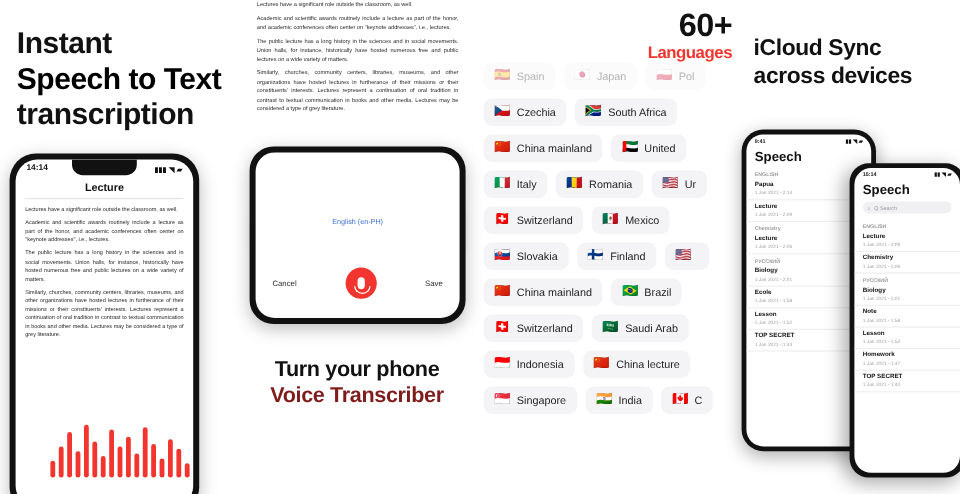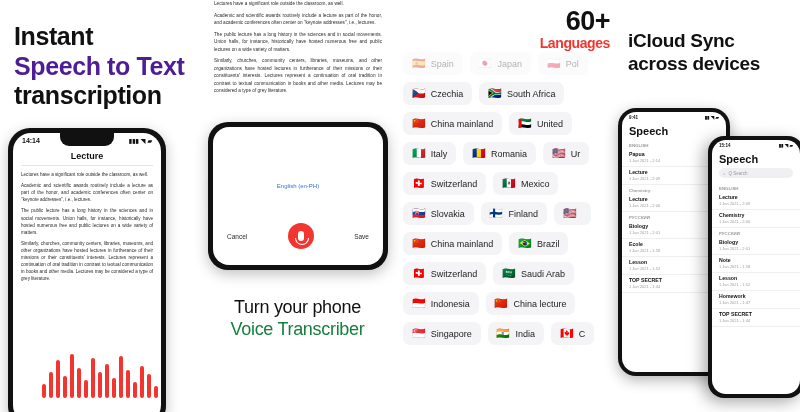--- a/index.html
+++ b/index.html
@@ -9,21 +9,21 @@
     font-family: "Liberation Sans", sans-serif;
     overflow: hidden;
     position: relative;
   }
   .stage { position: relative; width: 800px; height: 412px; }
 
   
   .panel1 { position: absolute; left: 0; top: 0; width: 200px; height: 412px; }
   .p1-head { position: absolute; left: 14px; top: 22px; width: 180px; }
   .p1-line { font-size: 25px; font-weight: bold; color: #111; line-height: 1.18; letter-spacing: -0.4px; }
-  .p1-line.accent { color: #4c1d95; }
+  .p1-line.accent { color: #000000; }
 
   .phone1 {
     position: absolute; left: 8px; top: 128px; width: 158px; height: 300px;
     background: #111; border-radius: 22px; padding: 5px;
     box-shadow: 0 4px 14px rgba(0,0,0,.25);
   }
   .phone1-screen {
     width: 100%; height: 100%; background: #fff; border-radius: 18px;
     overflow: hidden; position: relative;
   }
@@ -88,22 +88,22 @@
     width: 26px; height: 26px; border-radius: 50%; background: #f2352e;
     display: flex; align-items: center; justify-content: center;
   }
   .mic-glyph { width: 6px; height: 10px; background: #fff; border-radius: 3px; position: relative; }
   .mic-glyph::after {
     content: ""; position: absolute; left: -3px; top: 7px; width: 12px; height: 6px;
     border: 1.2px solid #fff; border-top: none; border-radius: 0 0 7px 7px;
   }
 
   .p2-foot { position: absolute; left: 0; top: 296px; width: 195px; text-align: center; }
-  .p2-foot .l { font-size: 18px; font-weight: normal; color: #111; line-height: 1.24; letter-spacing: -0.3px; }
-  .p2-foot .l.accent { color: #15803d; }
+  .p2-foot .l { font-size: 18px; font-weight: bold; color: #111; line-height: 1.24; letter-spacing: -0.3px; }
+  .p2-foot .l.accent { color: #7f1d1d; }
 
   
   .panel3 { position: absolute; left: 395px; top: 0; width: 215px; height: 412px; }
   .p3-head { text-align: right; padding-top: 6px; }
   .p3-head .big { font-size: 27px; font-weight: bold; color: #111; letter-spacing: -0.5px; }
   .p3-head .sub { font-size: 14px; font-weight: bold; color: #f2352e; margin-top: -2px; letter-spacing: -0.4px; }
 
   .chipgrid {
     position: absolute; left: 0; top: 52px; width: 232px;
     display: flex; flex-wrap: wrap; gap: 7px 7px; padding-left: 8px;

